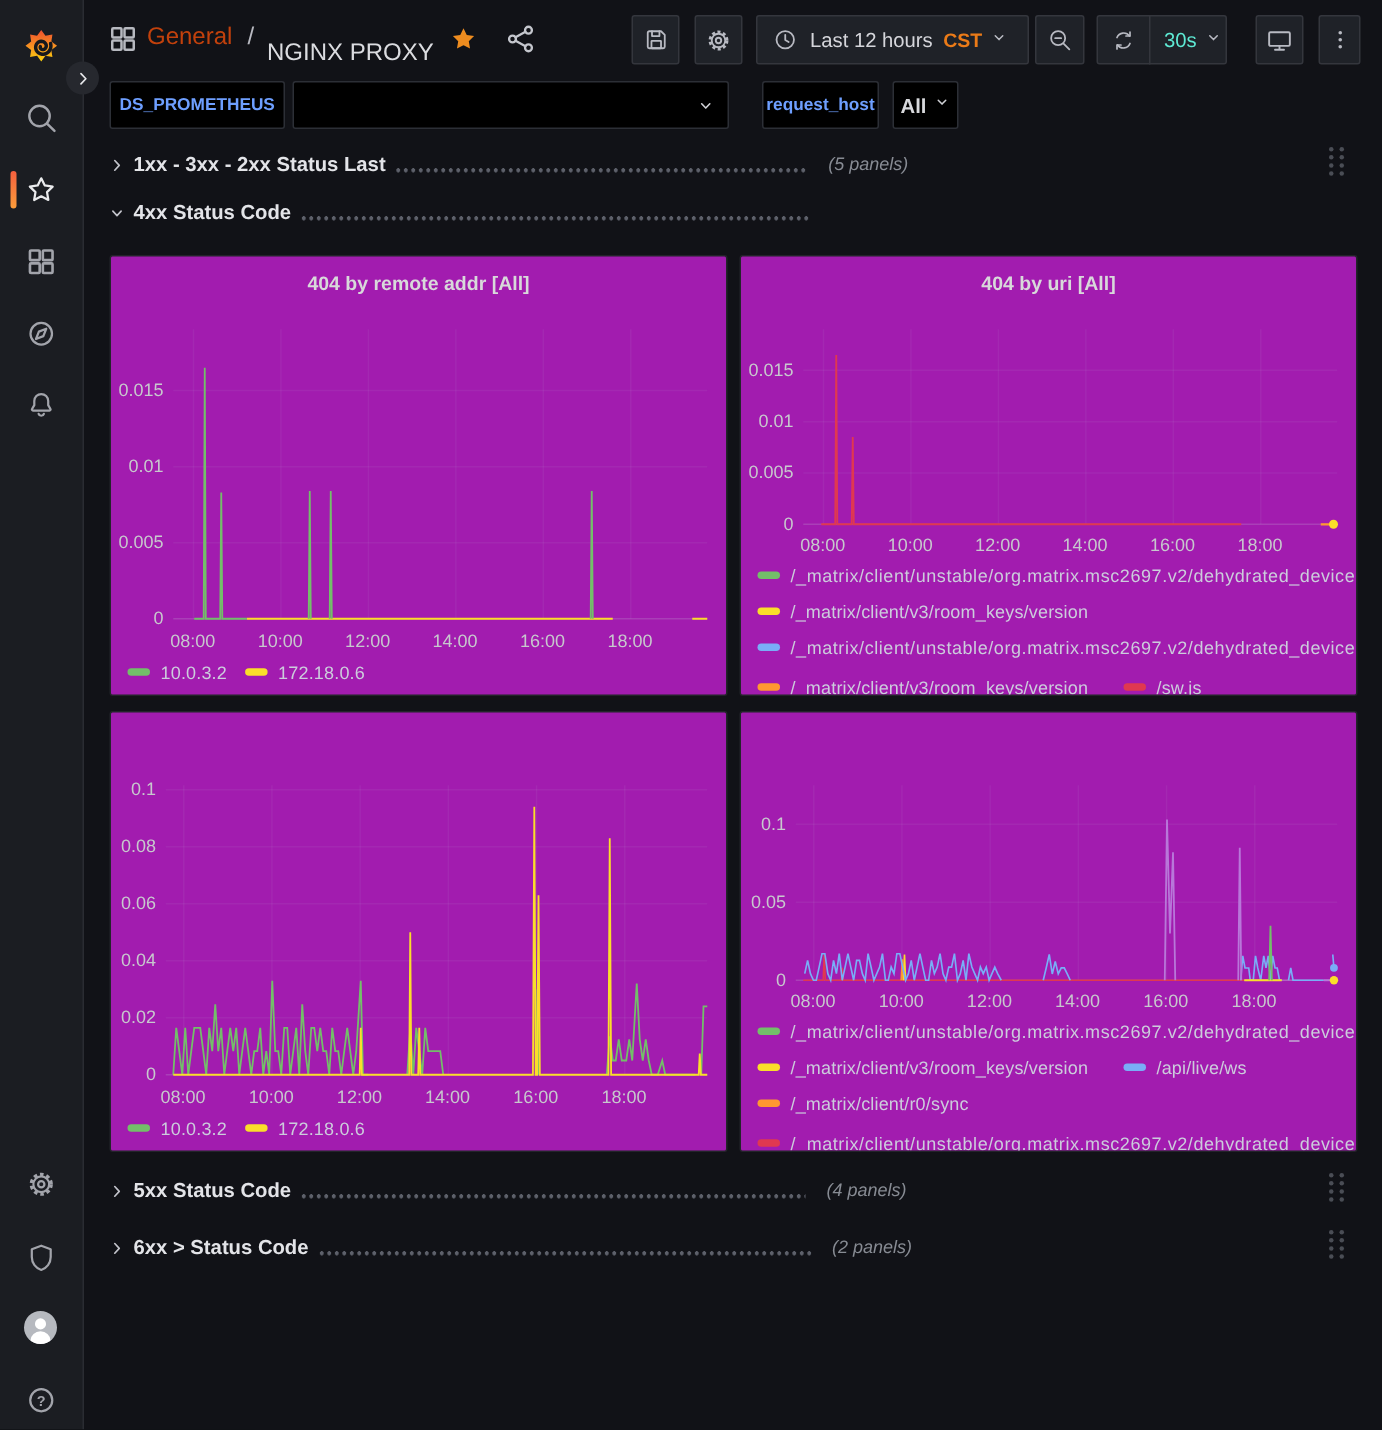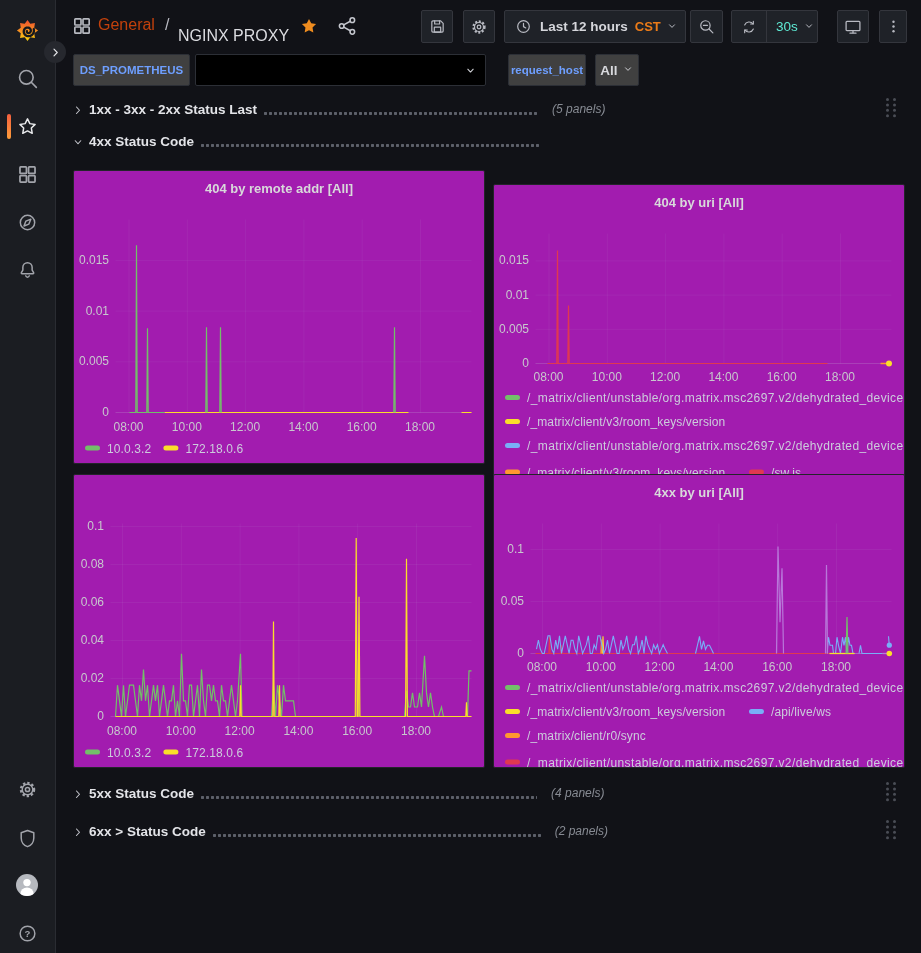--- a/index.html
+++ b/index.html
@@ -6,21 +6,21 @@
 .abs{position:absolute}
 .side{position:absolute;left:0;top:0;width:56px;height:953px;background:#1b1d22;
   border-right:1px solid rgba(204,204,220,0.09);z-index:5}
 .sicon{position:absolute;left:17px;color:#a2a4ab}
 .toggle{position:absolute;left:44px;top:41px;width:22px;height:22px;border-radius:50%;
   background:#26282e;z-index:6;display:flex;align-items:center;justify-content:center;color:#e6e7ea}
 .activebar{position:absolute;left:7px;top:114px;width:3.5px;height:25px;border-radius:2px;
   background:linear-gradient(#f55f3e,#fc9d3a)}
 .btn{position:absolute;top:10px;height:33px;background:#1f2228;border:1px solid #34363d;
   border-radius:2px;display:flex;align-items:center;justify-content:center;color:#b8bac2}
-.vbox{position:absolute;top:54px;height:32px;background:#404040;border:1px solid #2c2f36;
+.vbox{position:absolute;top:54px;height:32px;background:#000000;border:1px solid #2c2f36;
   border-radius:2px;display:flex;align-items:center;justify-content:center}
 .rowhdr{position:absolute;left:64px;width:841px;height:26px;display:flex;align-items:center;
   color:#d4d5da}
 .rowtitle{font-size:13.5px;font-weight:bold;color:#e3e4e8;white-space:nowrap}
 .dots{display:inline-block;height:13px;background-image:radial-gradient(circle,#5d606a 1.4px,transparent 1.5px);
   background-size:5px 3px;background-position:0 9.5px;background-repeat:repeat-x;margin-left:6px;flex:none}
 .npanels{font-size:12px;font-style:italic;color:#878b93;margin-left:14px}
 .panel{position:absolute;width:412px;height:294px;background:#a21caf;border:1px solid #23242a;
   border-radius:2px;overflow:hidden}
 .ptitle{position:absolute;top:10px;left:0;width:100%;text-align:center;font-size:13px;
@@ -121,21 +121,21 @@
       <circle cx="12" cy="12" r="7.3" fill="none" stroke="currentColor" stroke-width="3.1" stroke-dasharray="2.6 2.15"></circle>
       <circle cx="12" cy="12" r="6" fill="none" stroke="currentColor" stroke-width="1.6"></circle>
       <circle cx="12" cy="12" r="2.4" fill="none" stroke="currentColor" stroke-width="1.7"></circle>
     </svg>
   </div>
 <div class="btn" style="left:504px;width:182px;justify-content:flex-start;padding-left:10px">
     <svg width="17" height="17" viewBox="0 0 24 24" class="">
       <circle cx="12" cy="12" r="8.2" fill="none" stroke="currentColor" stroke-width="1.7" stroke-linecap="round" stroke-linejoin="round"></circle>
       <path d="M12 7.4v4.8l3.2 1.9" fill="none" stroke="currentColor" stroke-width="1.7" stroke-linecap="round" stroke-linejoin="round"></path>
     </svg>
-    <span style="margin-left:8px;font-size:13.5px;font-weight:700;color:#d5d6db">Last 12 hours</span>
+    <span style="margin-left:8px;font-size:13.5px;font-weight:400;color:#d5d6db">Last 12 hours</span>
     <span style="margin-left:7px;font-size:13px;font-weight:bold;color:#eb7b18">CST</span>
     <span style="margin-left:5px"><svg width="12" height="12" viewBox="0 0 24 24" class="">
         <path d="M7 9.6l5 5.2 5-5.2" fill="none" stroke="currentColor" stroke-width="2" stroke-linecap="round" stroke-linejoin="round"></path>
       </svg></span>
   </div>
 <div class="btn" style="left:690px;width:33px">
     <svg width="17" height="17" viewBox="0 0 24 24" class="">
       <circle cx="10.5" cy="10.5" r="6.6" fill="none" stroke="currentColor" stroke-width="1.7" stroke-linecap="round" stroke-linejoin="round"></circle>
       <line x1="15.6" y1="15.6" x2="21" y2="21" fill="none" stroke="currentColor" stroke-width="1.7" stroke-linecap="round" stroke-linejoin="round"></line>
       <line x1="7.7" y1="10.5" x2="13.3" y2="10.5" fill="none" stroke="currentColor" stroke-width="1.7" stroke-linecap="round" stroke-linejoin="round"></line>
@@ -276,21 +276,21 @@
       <text x="171.1" y="260" text-anchor="middle" font-size="12" fill="#c7c8cd">12:00</text>
       <text x="229.4" y="260" text-anchor="middle" font-size="12" fill="#c7c8cd">14:00</text>
       <text x="287.7" y="260" text-anchor="middle" font-size="12" fill="#c7c8cd">16:00</text>
       <text x="346.0" y="260" text-anchor="middle" font-size="12" fill="#c7c8cd">18:00</text>
       <rect x="11" y="274.5" width="15" height="5" rx="2.5" fill="#73bf69"></rect>
       <text x="33" y="281.5" font-size="12" fill="#ccccdc" letter-spacing="0.12">10.0.3.2</text>
       <rect x="89.4" y="274.5" width="15" height="5" rx="2.5" fill="#fade2a"></rect>
       <text x="111.4" y="281.5" font-size="12" fill="#ccccdc" letter-spacing="0.12">172.18.0.6</text>
     </svg>
   </div>
-<div class="panel" style="left:493px;top:184px">
+<div class="panel" style="left:493px;top:170px">
     <div class="ptitle">404 by uri [All]</div>
     <svg width="412" height="294" viewBox="0 0 412 294" style="position:absolute;top:0;left:0">
       <g transform="translate(0.5,0.5)">
         <line x1="54.5" y1="48" x2="54.5" y2="178" stroke="rgba(204,204,220,0.07)" stroke-width="1"></line>
         <line x1="112.8" y1="48" x2="112.8" y2="178" stroke="rgba(204,204,220,0.07)" stroke-width="1"></line>
         <line x1="171.1" y1="48" x2="171.1" y2="178" stroke="rgba(204,204,220,0.07)" stroke-width="1"></line>
         <line x1="229.4" y1="48" x2="229.4" y2="178" stroke="rgba(204,204,220,0.07)" stroke-width="1"></line>
         <line x1="287.7" y1="48" x2="287.7" y2="178" stroke="rgba(204,204,220,0.07)" stroke-width="1"></line>
         <line x1="346.0" y1="48" x2="346.0" y2="178" stroke="rgba(204,204,220,0.07)" stroke-width="1"></line>
         <line x1="41" y1="178.0" x2="397" y2="178.0" stroke="rgba(204,204,220,0.20)" stroke-width="1"></line>
@@ -357,21 +357,20 @@
       <text x="224.4" y="260" text-anchor="middle" font-size="12" fill="#c7c8cd">14:00</text>
       <text x="283.2" y="260" text-anchor="middle" font-size="12" fill="#c7c8cd">16:00</text>
       <text x="342.0" y="260" text-anchor="middle" font-size="12" fill="#c7c8cd">18:00</text>
       <rect x="11" y="274.5" width="15" height="5" rx="2.5" fill="#73bf69"></rect>
       <text x="33" y="281.5" font-size="12" fill="#ccccdc" letter-spacing="0.12">10.0.3.2</text>
       <rect x="89.4" y="274.5" width="15" height="5" rx="2.5" fill="#fade2a"></rect>
       <text x="111.4" y="281.5" font-size="12" fill="#ccccdc" letter-spacing="0.12">172.18.0.6</text>
     </svg>
   </div>
 <div class="panel" style="left:493px;top:474px">
-    <div class="ptitle">4xx by uri [All]</div>
     <svg width="412" height="294" viewBox="0 0 412 294" style="position:absolute;top:0;left:0">
       <g transform="translate(0.5,0.5)">
         <line x1="48.0" y1="48" x2="48.0" y2="178" stroke="rgba(204,204,220,0.07)" stroke-width="1"></line>
         <line x1="106.8" y1="48" x2="106.8" y2="178" stroke="rgba(204,204,220,0.07)" stroke-width="1"></line>
         <line x1="165.6" y1="48" x2="165.6" y2="178" stroke="rgba(204,204,220,0.07)" stroke-width="1"></line>
         <line x1="224.4" y1="48" x2="224.4" y2="178" stroke="rgba(204,204,220,0.07)" stroke-width="1"></line>
         <line x1="283.2" y1="48" x2="283.2" y2="178" stroke="rgba(204,204,220,0.07)" stroke-width="1"></line>
         <line x1="342.0" y1="48" x2="342.0" y2="178" stroke="rgba(204,204,220,0.07)" stroke-width="1"></line>
         <line x1="36" y1="178.0" x2="397" y2="178.0" stroke="rgba(204,204,220,0.20)" stroke-width="1"></line>
         <line x1="36" y1="126.0" x2="397" y2="126.0" stroke="rgba(204,204,220,0.07)" stroke-width="1"></line>

